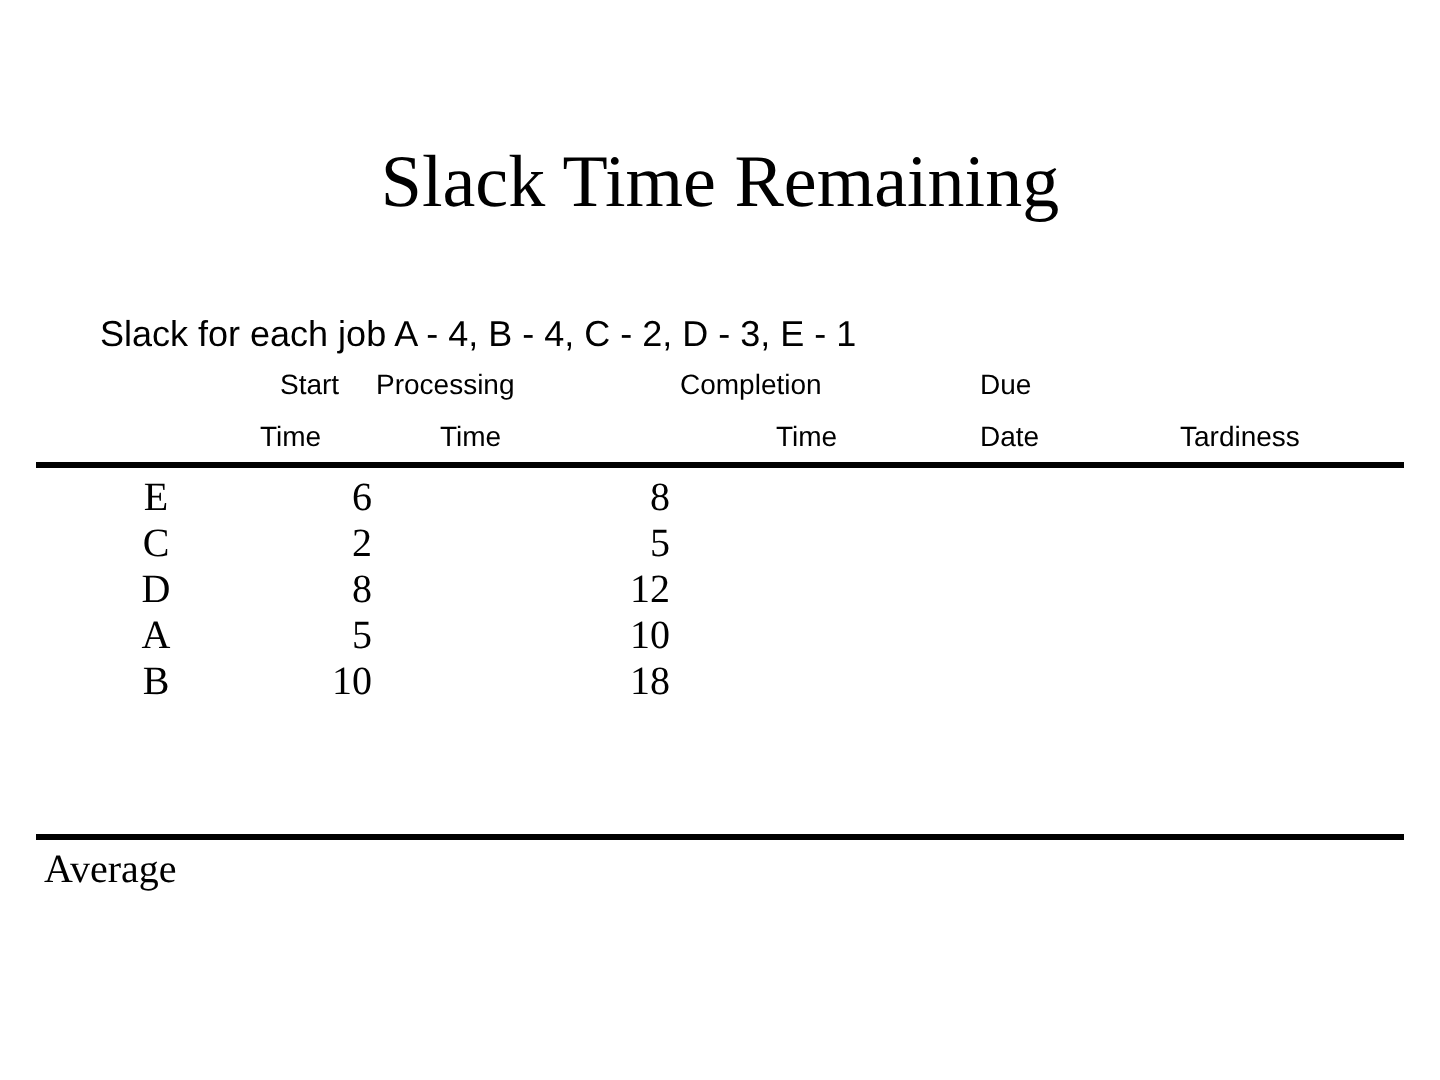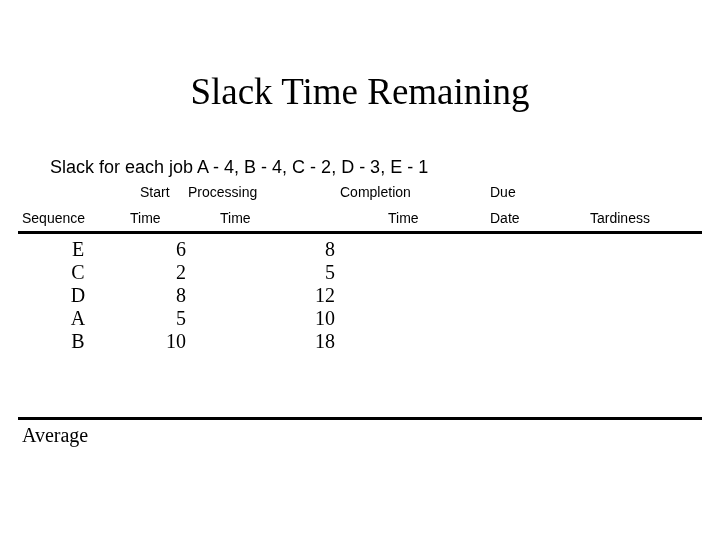--- a/index.html
+++ b/index.html
@@ -182,21 +182,20 @@
   <div class="table-block">
 
     <div class="hdr-row hdr-row-1">
       <span class="hdr-cell h-start">Start</span>
       <span class="hdr-cell h-completion">Completion</span>
       <span class="hdr-cell h-processing">Processing</span>
       <span class="hdr-cell h-due">Due</span>
     </div>
 
     <div class="hdr-row hdr-row-2">
-      <span class="hdr-cell h-sequence">Sequence</span>
       <span class="hdr-cell h-time1">Time</span>
       <span class="hdr-cell h-time2">Time</span>
       <span class="hdr-cell h-time3">Time</span>
       <span class="hdr-cell h-date">Date</span>
       <span class="hdr-cell h-tardiness">Tardiness</span>
     </div>
 
     <div class="rule rule-head"></div>
 
     <div class="body-rows">

